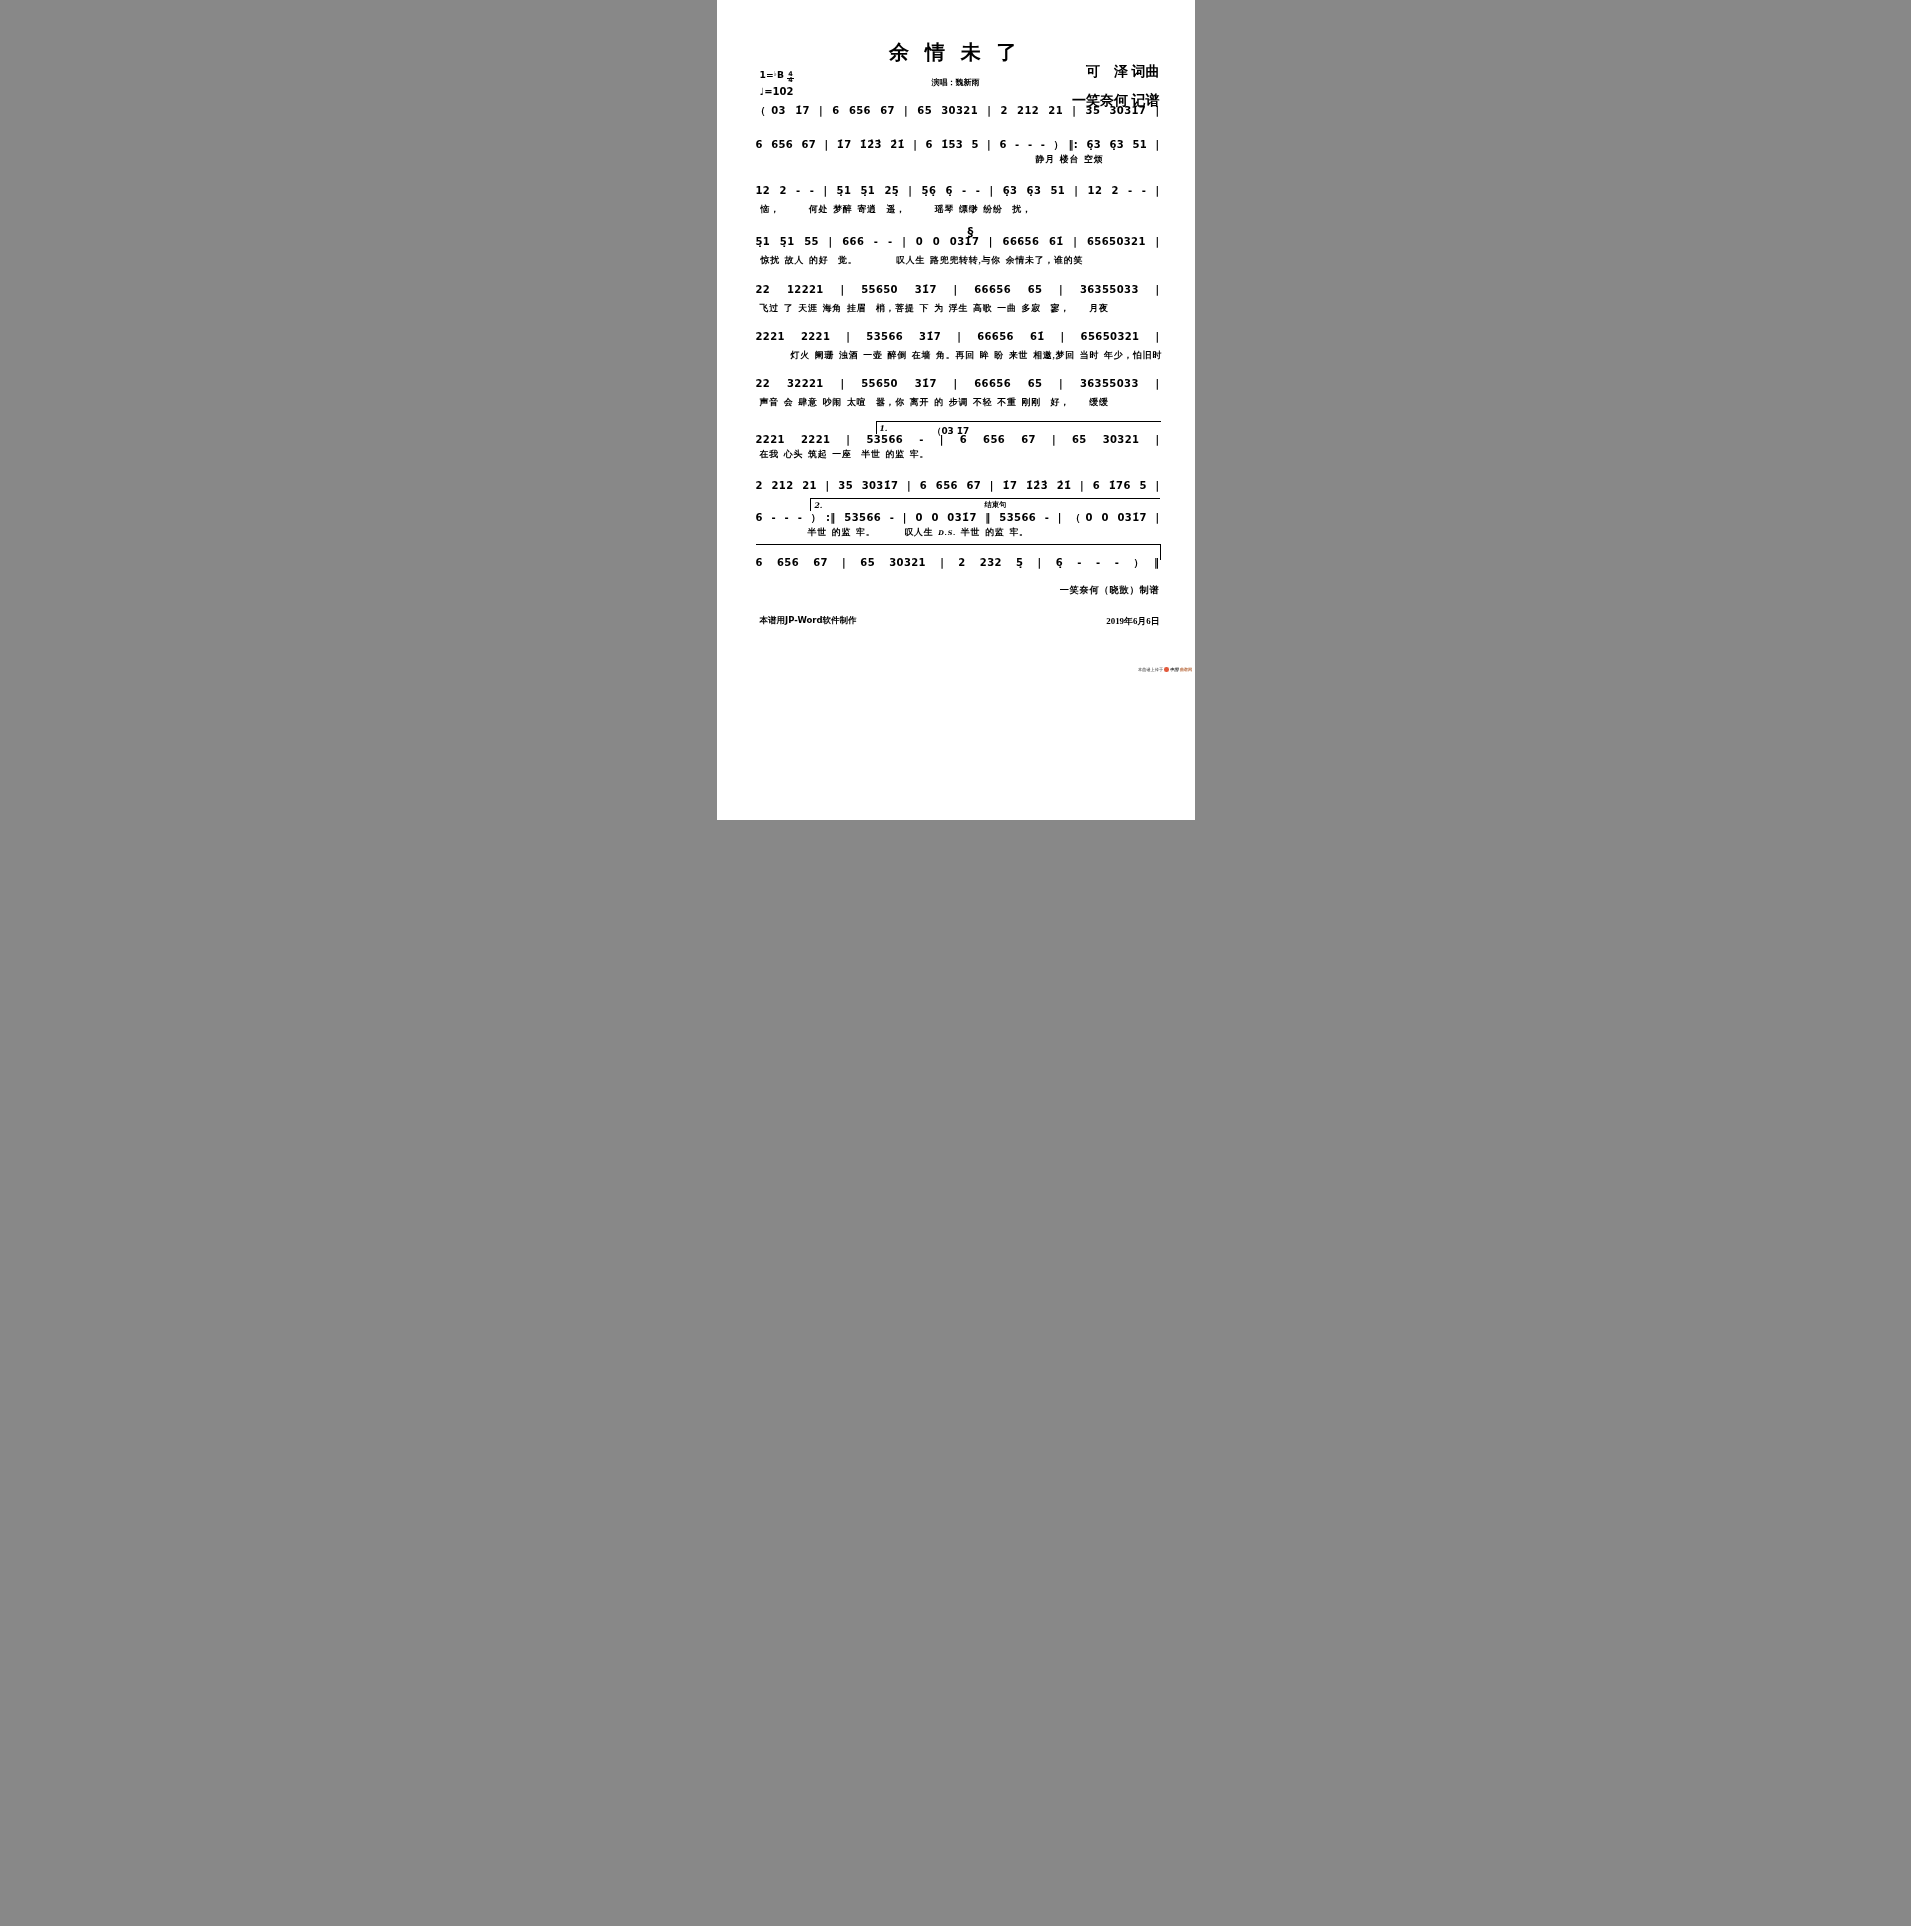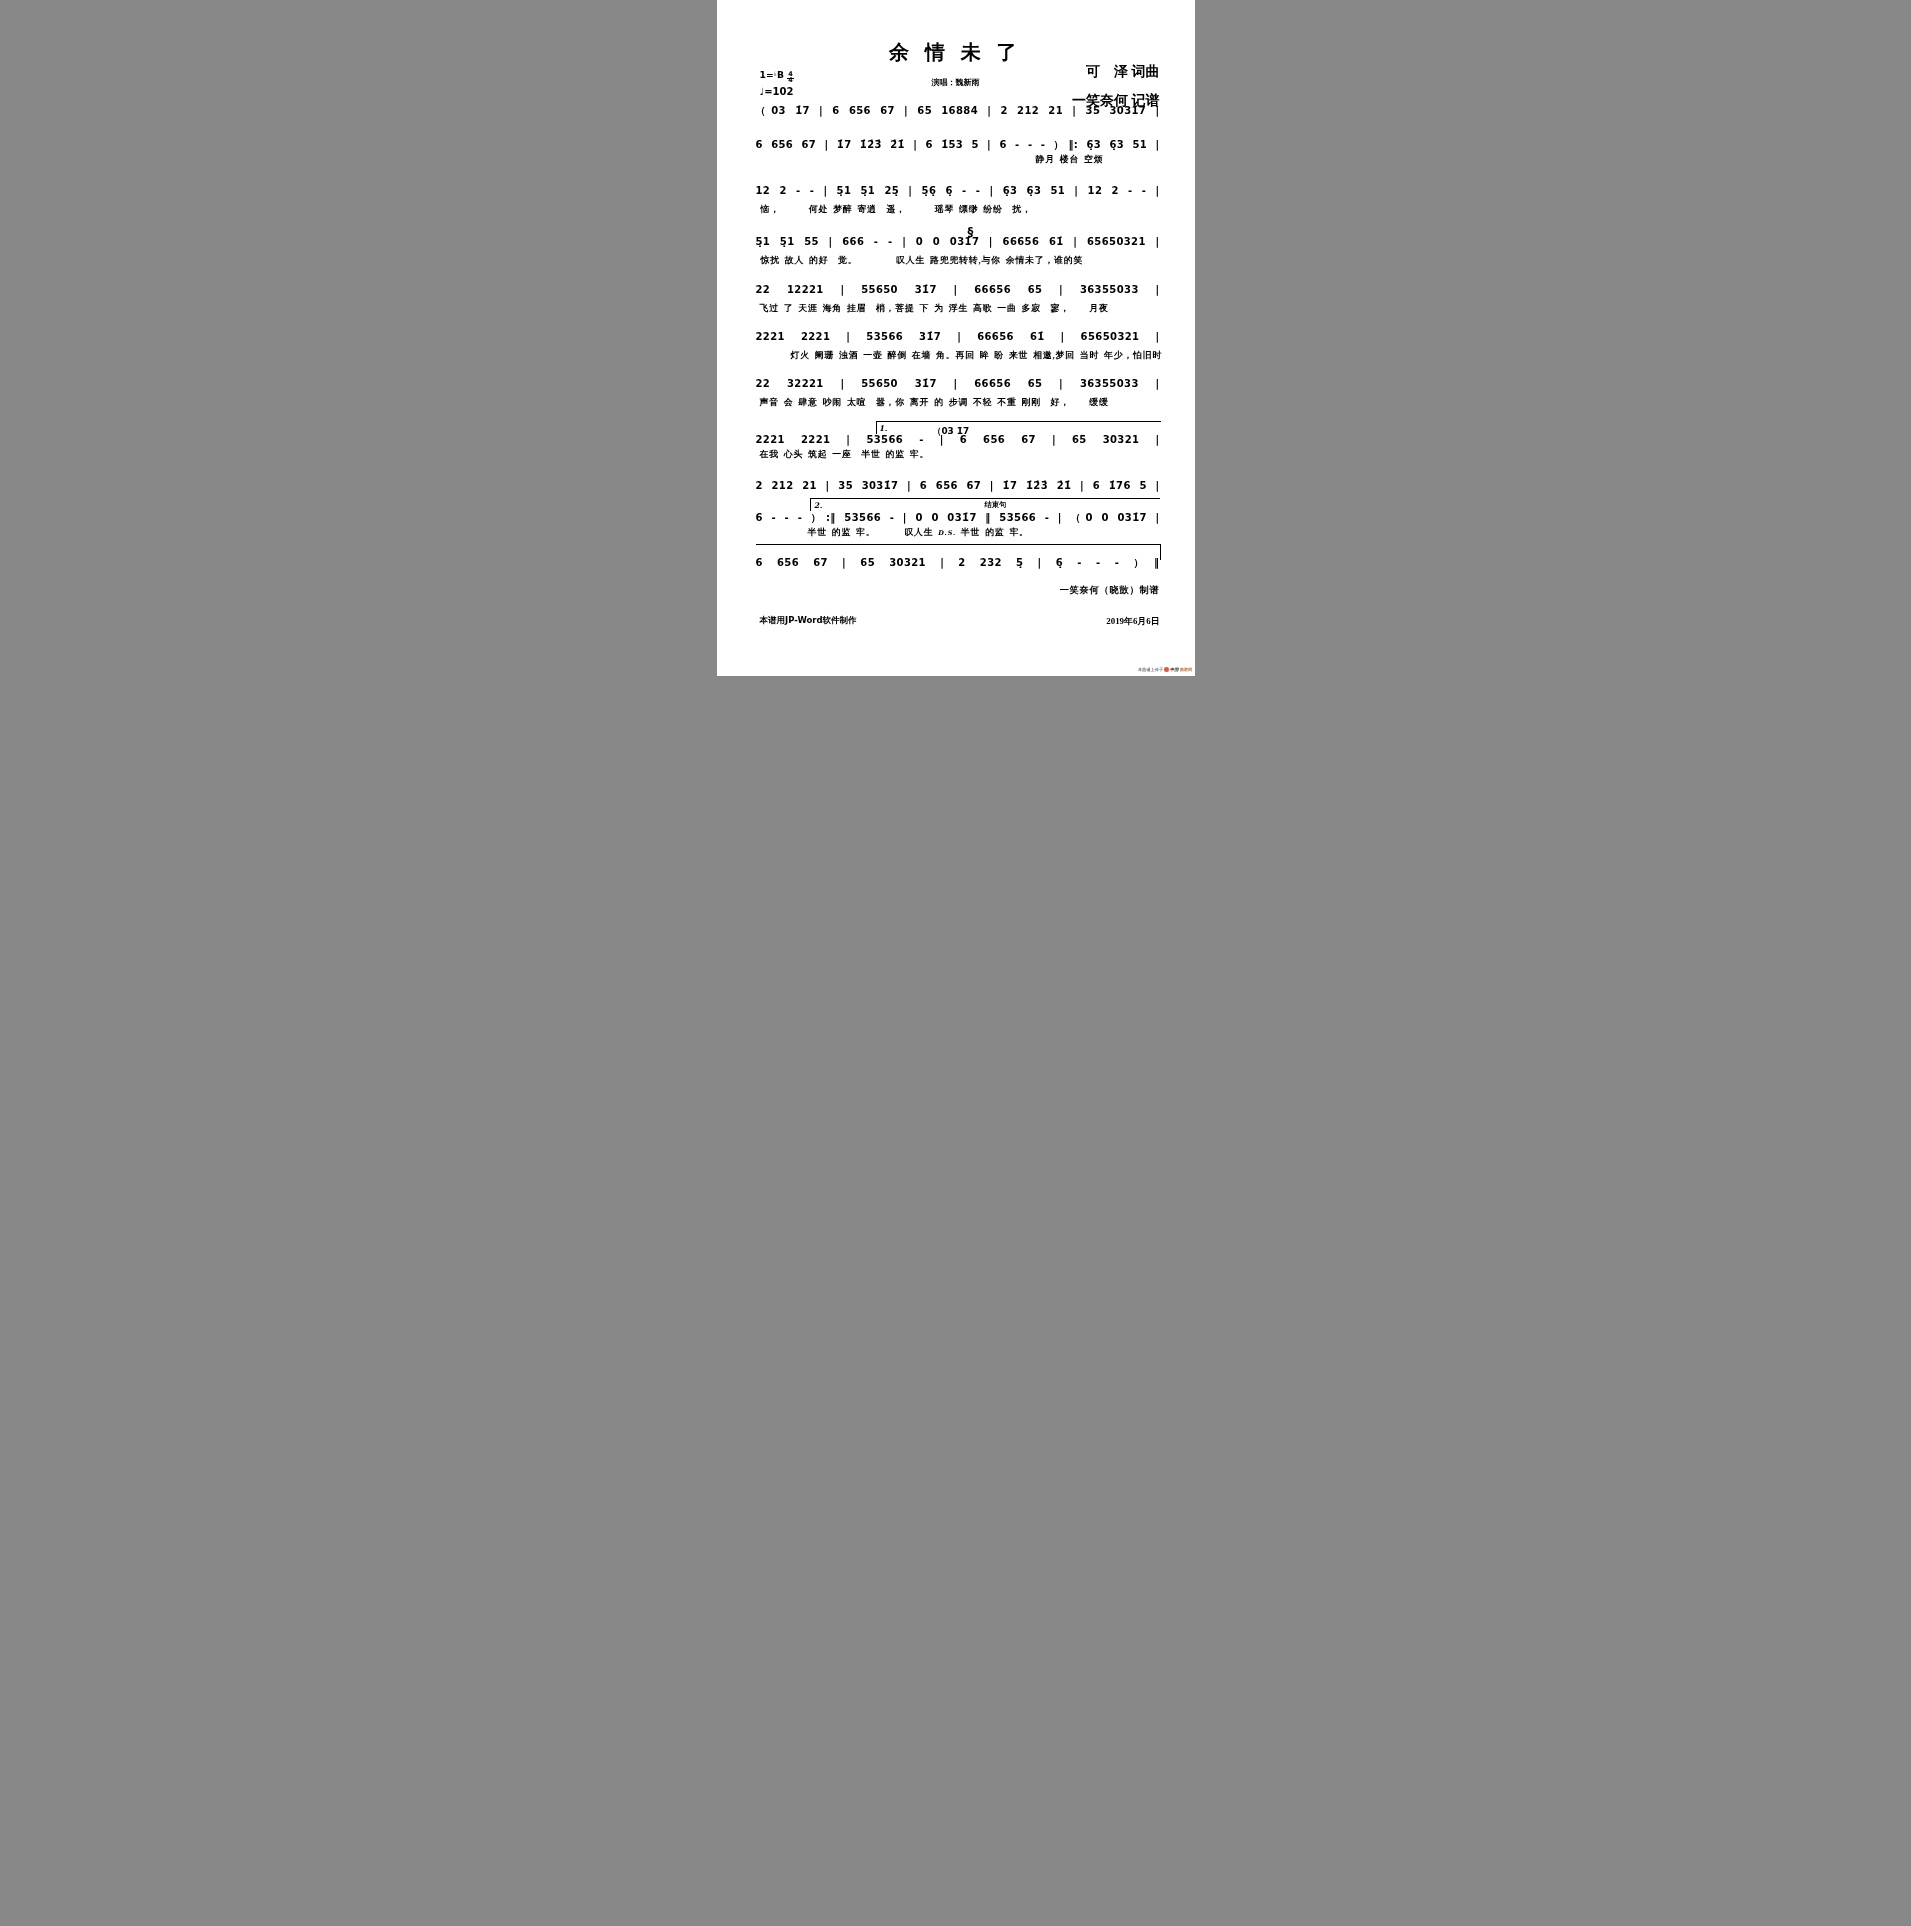--- a/index.html
+++ b/index.html
@@ -1,18 +1,18 @@
 <!DOCTYPE html>
 <html style="font-size:6.2px"><head>
 <meta charset="utf-8">
 <style>
   html,body{margin:0;padding:0;background:#888;}
   .sheet{
     position:relative;
-    width:478px;height:676px;
+    width:478px;height:820px;
     margin:0 auto;
     background:#ffffff;
     color:#000;
     font-family:"Liberation Serif","DejaVu Serif",serif;
     overflow:hidden;
   }
   .abs{position:absolute;}
   
   .title{
     top:39px;left:0;width:100%;
@@ -138,21 +138,21 @@
   <div class="abs title">余 情 未 了</div>
   <div class="abs singer">演唱：魏新雨</div>
   <div class="abs credits"><span>可    泽 词曲</span><br>
 <span>一笑奈何 记谱</span></div>
 
   <div class="abs keyblock">
     <span>1=</span><span class="flat">♭</span><span>B</span><span class="timesig"><span class="top">4</span><br><span>4</span></span>
   </div>
   <div class="abs tempo">♩=102</div>
 
-  <div class="abs notes" id="n1">（03 1̇7 | 6 656 67 | 65 16884 | 2 212 21 | 35 3031̇7 |</div>
+  <div class="abs notes" id="n1">（03 1̇7 | 6 656 67 | 65 30321 | 2 212 21 | 35 3031̇7 |</div>
 
   <div class="abs notes" id="n2">6 656 67 | 1̇7 1̇2̇3̇ 2̇1̇ | 6 1̇53 5 | 6 - - - ）‖: 6̣3 6̣3 51 |</div>
   <div class="abs lyrics" id="l2">静月 楼台 空烦</div>
 
   <div class="abs notes" id="n3">12 2 - - | 5̣1 5̣1 25̣ | 5̣6̣ 6̣ - - | 6̣3 6̣3 51 | 12 2 - - |</div>
   <div class="abs lyrics" id="l3">恼，　　　何处 梦醉 寄逍　遥，　　　瑶琴 缥缈 纷纷　扰，</div>
 
   <div class="abs segno" id="sg">§</div>
   <div class="abs notes" id="n4">5̣1 5̣1 55 | 666 - - | 0 0 031̇7 | 66656 61̇ | 65650321 |</div>
   <div class="abs lyrics" id="l4">惊扰 故人 的好　觉。　　　　叹人生 路兜兜转转,与你 余情未了，谁的笑</div>

